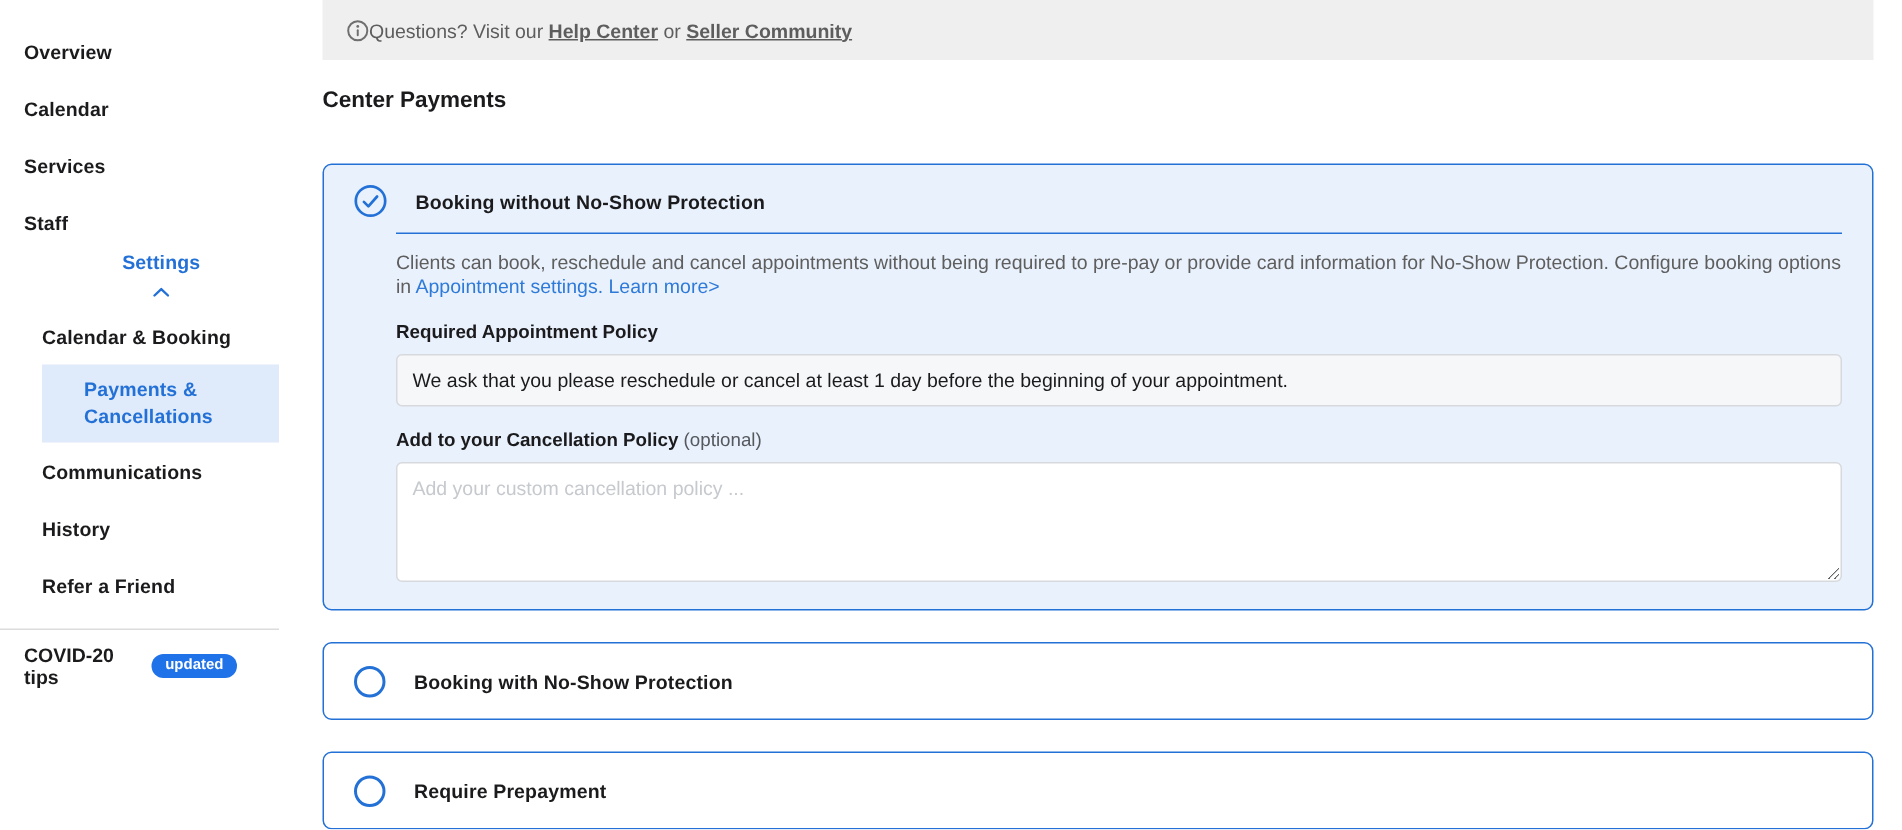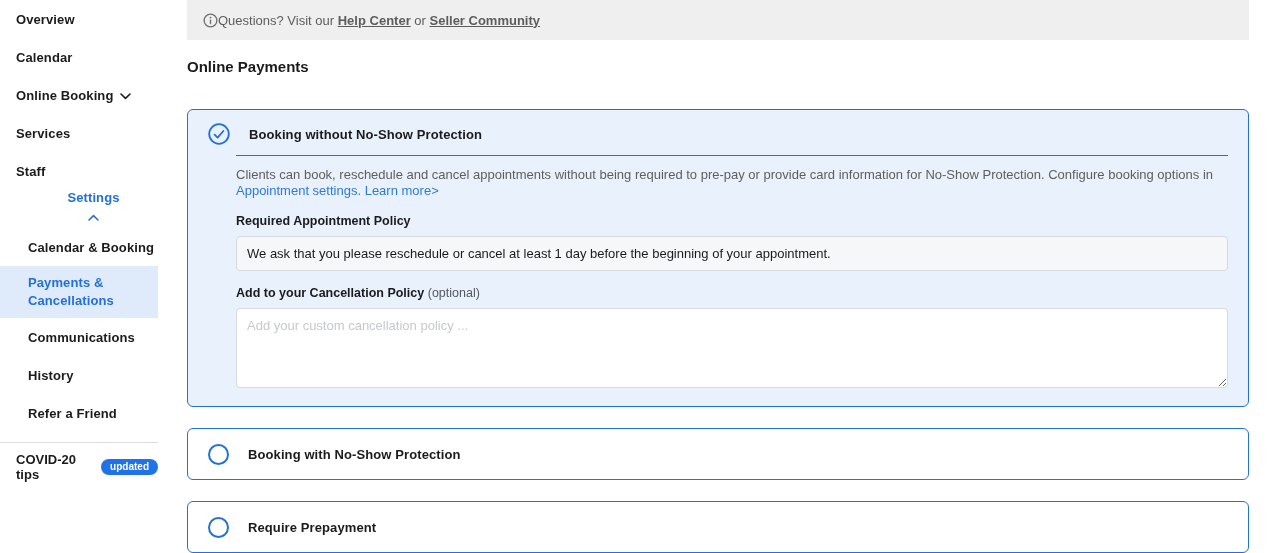--- a/index.html
+++ b/index.html
@@ -12,27 +12,27 @@
     --text-dark:#1b1b1d;
     --text-gray:#5e5e5e;
     --field-border:#d7d9dd;
   }
   *{box-sizing:border-box;}
   html,body{margin:0;padding:0;background:#fff;}
   body{font-family:"Liberation Sans","DejaVu Sans",sans-serif;}
   .app{display:flex;width:1268px;height:553px;overflow:hidden;background:#fff;}
 
   
-  .sidebar{width:187px;flex-shrink:0;}
+  .sidebar{width:215px;flex-shrink:0;padding-top:15px;}
   .nav-item{height:38px;display:flex;align-items:center;gap:7px;padding:0 16px;
     font-size:13px;font-weight:600;color:var(--text-dark);cursor:pointer;letter-spacing:.1px;}
   .nav-item.active{color:var(--accent);flex-direction:column;}
   .nav-sub{padding-left:28px;font-weight:600;}
   .nav-sub.selected{background:var(--subnav-bg);color:var(--accent);height:52px;
-    width:158px;line-height:18px;align-items:center;padding-right:18px;}
+    width:158px;line-height:18px;align-items:center;padding-right:18px;margin-left:28px;}
   .chev{display:inline-flex;margin-top:2px;}
   .sidebar-divider{border:none;border-top:1px solid #dcdcdc;margin:10px 29px 0 0;}
   .covid-row{margin-top:9px;height:30px;display:flex;align-items:center;
     justify-content:space-between;width:158px;padding-left:16px;cursor:pointer;}
   .covid-label{font-size:13px;font-weight:600;color:var(--text-dark);}
   .badge{background:var(--badge);color:#fff;font-size:10px;font-weight:600;
     padding:3px 9px;border-radius:10px;line-height:1;}
 
   
   .main{flex:1;padding-right:19px;min-width:0;}
@@ -69,28 +69,20 @@
 <body>
 
 <div class="app">
 
   <nav class="sidebar">
     <div class="nav-item">
       <span>Overview</span>
     </div>
     <div class="nav-item">
       <span>Calendar</span>
-    </div>
-    <div class="nav-item">
-      <span>Online Booking</span>
-      <span class="chev">
-        <svg width="11" height="7" viewBox="0 0 11 7">
-            <path d="M1 1l4.5 4.3L10 1" fill="none" stroke="#1b1b1d" stroke-width="1.6" stroke-linecap="round" stroke-linejoin="round"></path>
-          </svg>
-      </span>
     </div>
     <div class="nav-item">
       <span>Services</span>
     </div>
     <div class="nav-item">
       <span>Staff</span>
     </div>
     <div class="nav-item active">
       <span>Settings</span>
       <span class="chev">
@@ -135,21 +127,21 @@
         </svg>
       </span>
       <span>
         <span>Questions? Visit our</span>
         <a>Help Center</a>
         <span>or</span>
         <a>Seller Community</a>
       </span>
     </div>
 
-    <h1 class="page-title">Online Payments</h1>
+    <h1 class="page-title">Center Payments</h1>
 
     <section class="card card-main">
       <div class="card-header">
         <span class="radio-checked">
           <svg width="22" height="22" viewBox="0 0 22 22">
             <circle cx="11" cy="11" r="9.8" fill="none" stroke="#2371d6" stroke-width="1.8"></circle>
             <path d="M6.6 11.6l3 3 5.8-6.6" fill="none" stroke="#2371d6" stroke-width="1.8" stroke-linecap="round" stroke-linejoin="round"></path>
           </svg>
         </span>
         <span class="card-title">Booking without No-Show Protection</span>

